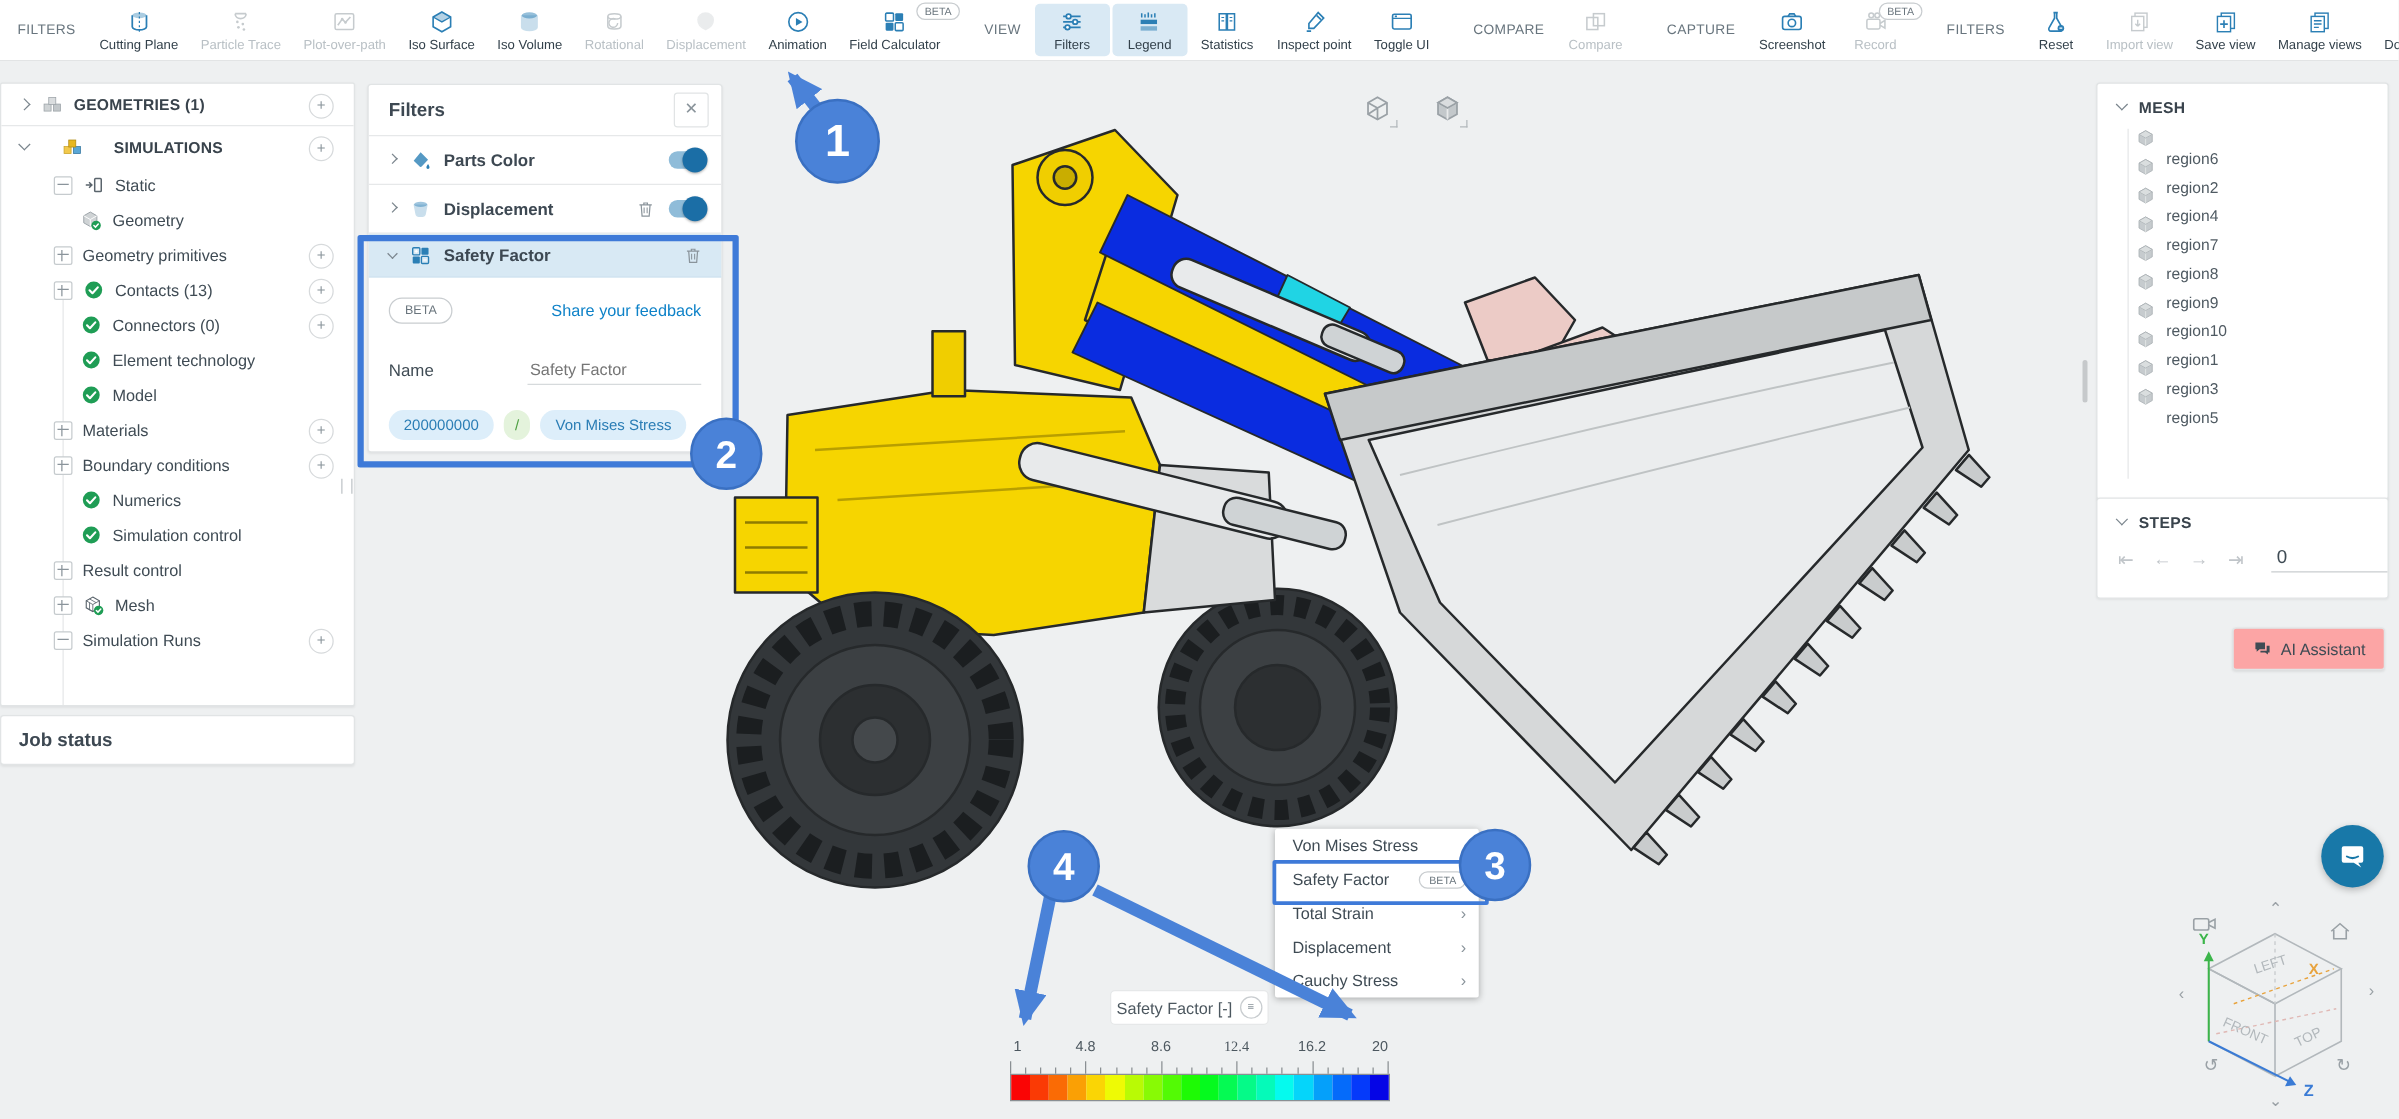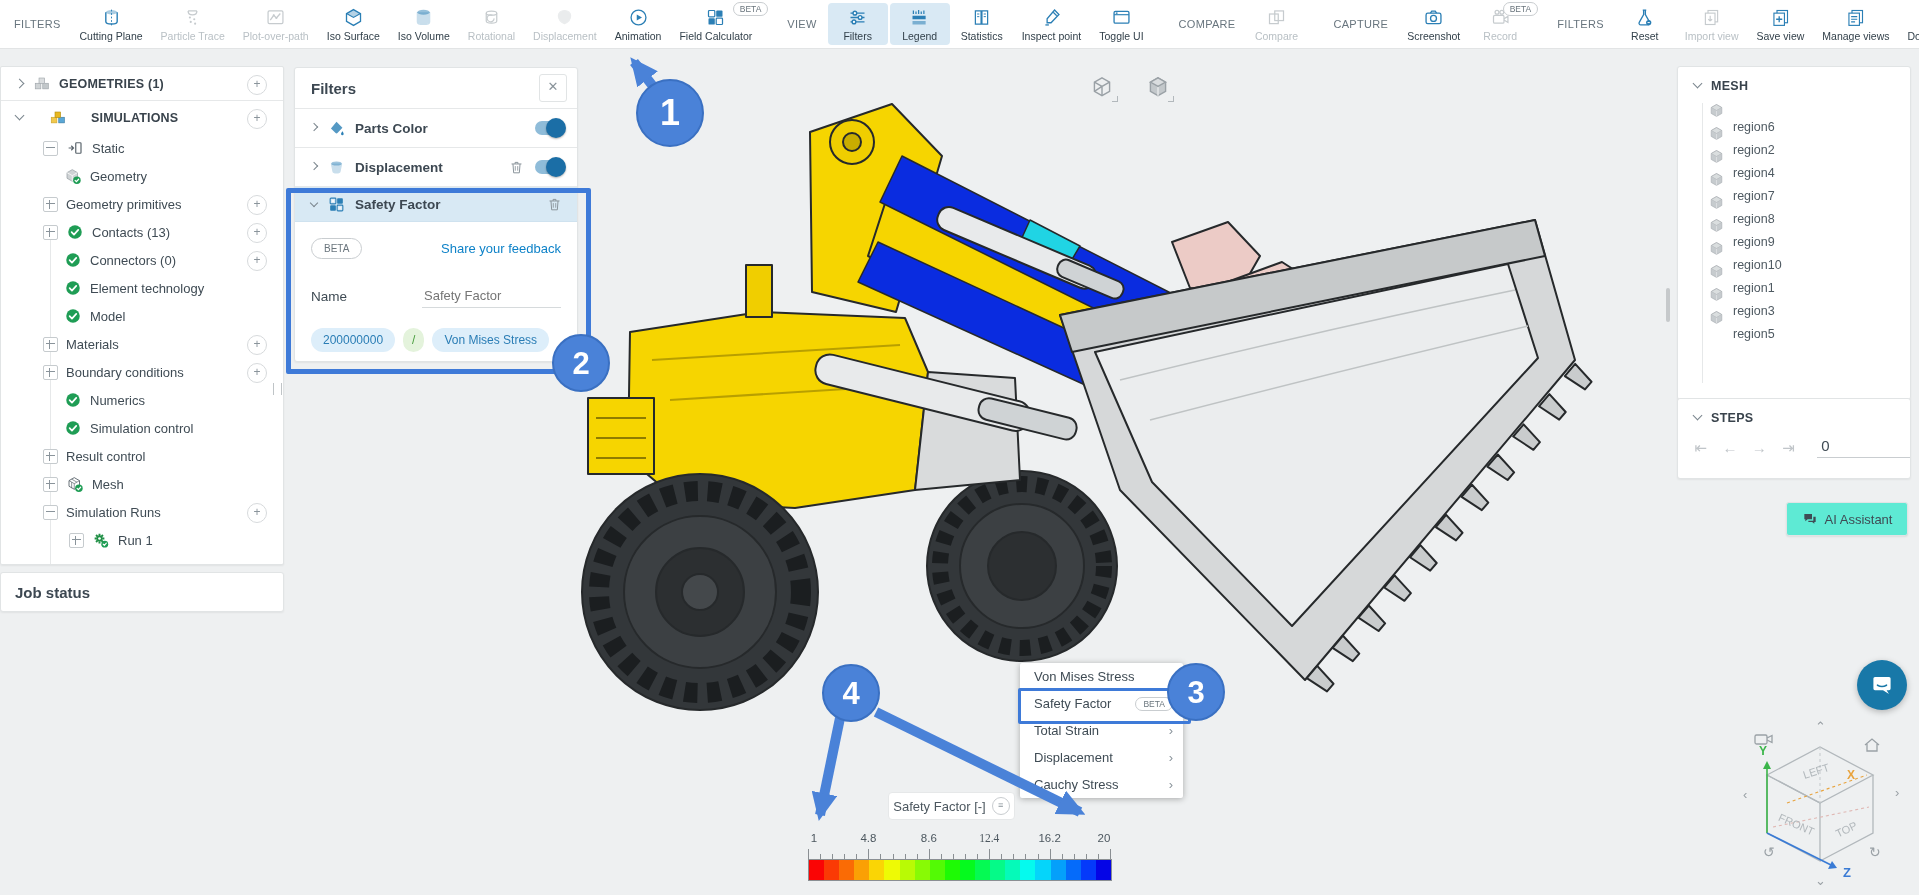--- a/index.html
+++ b/index.html
@@ -94,21 +94,21 @@
   .mp-title{font-weight:bold;font-size:12.5px;color:#39434c;letter-spacing:.3px;}
   .mesh-vline{position:absolute;left:24px;top:36px;bottom:16px;border-left:1px solid #e6e8e9;}
   .region-row{display:flex;align-items:center;height:23px;padding-left:31px;cursor:pointer;position:relative;}
   .region-row .tree-icon{width:15px;height:15px;flex:0 0 15px;margin-right:9px;}
   .region-row .tree-icon svg{width:15px;height:15px;}
   .region-label{font-size:12.5px;color:#4f5a62;margin-top:32px;}
   #steps-card{left:1677px;top:398px;width:232px;height:67px;padding:6px 0;}
   .steps-controls{display:flex;align-items:center;gap:12px;padding:6px 0 0 14px;}
   .step-btn{color:#c0c5c9;font-size:15px;cursor:pointer;width:18px;text-align:center;}
   .steps-value{font-size:15px;color:#3f4b54;border-bottom:1px solid #c9cdd0;width:88px;padding:0 4px 3px;margin-left:8px;}
-  #ai-btn{position:absolute;left:1786px;top:502px;width:120px;height:32px;background:#5eead4;border:1px solid #e1e4e5;
+  #ai-btn{position:absolute;left:1786px;top:502px;width:120px;height:32px;background:#fca5a5;border:1px solid #e1e4e5;
           border-radius:3px;box-shadow:0 1px 2px rgba(0,0,0,.08);display:flex;align-items:center;justify-content:center;
           gap:7px;cursor:pointer;z-index:12;}
   #ai-btn svg{width:16px;height:16px;color:#3f4b54;}
   #ai-btn span{font-size:13px;color:#3f4b54;}
   
   #result-menu{position:absolute;left:1020px;top:663px;width:163px;background:#fff;z-index:20;
                box-shadow:0 1px 6px rgba(0,0,0,.3);border-radius:2px;padding:0;}
   .menu-item{height:27px;display:flex;align-items:center;padding:0 10px 0 14px;cursor:pointer;}
   .menu-label{font-size:13px;color:#3f4b54;flex:1;white-space:nowrap;}
   .menu-beta{font-size:8.5px;color:#6a757d;border:1px solid #c9cdd0;border-radius:9px;padding:1px 7px;background:#fff;}
@@ -527,37 +527,20 @@
             <circle cx="17.2" cy="17.8" r="5" fill="#1f9d55"></circle>
             <path d="M14.8 17.9l1.7 1.7 3-3.3" stroke="#fff" stroke-width="1.6" fill="none" stroke-linecap="round"></path>
           </svg>
         </span>
         <span class="tree-label">Mesh</span>
       </div>
       <div class="tree-row" style="padding-left: 42px;">
         <span class="expander minus"></span>
         <span class="tree-label">Simulation Runs</span>
         <span class="add-btn">+</span>
-      </div>
-      <div class="tree-row" style="padding-left: 68px;">
-        <span class="expander plus"></span>
-        <span class="tree-icon">
-          <svg viewBox="0 0 24 24">
-            <g fill="#1f8f45">
-              <circle cx="10" cy="10" r="4"></circle>
-              <g stroke="#1f8f45" stroke-width="2.6">
-                <path d="M10 3.5v3M10 13.5v3M3.5 10h3M13.5 10h3M5.4 5.4l2.1 2.1M12.5 12.5l2.1 2.1M14.6 5.4l-2.1 2.1M7.5 12.5l-2.1 2.1"></path>
-              </g>
-              <circle cx="10" cy="10" r="1.8" fill="#fff"></circle>
-            </g>
-            <circle cx="17" cy="17.5" r="4.6" fill="#1f9d55"></circle>
-            <path d="M14.9 17.6l1.5 1.5 2.7-3" stroke="#fff" stroke-width="1.5" fill="none" stroke-linecap="round"></path>
-          </svg>
-        </span>
-        <span class="tree-label">Run 1</span>
       </div>
     </div>
   <div class="grip"></div>
 </div>
 <div id="job-card" class="card">
   <span class="jlabel">Job status</span>
 </div>
 
 <div id="filters-card" class="card">
   <div class="fp-header">

